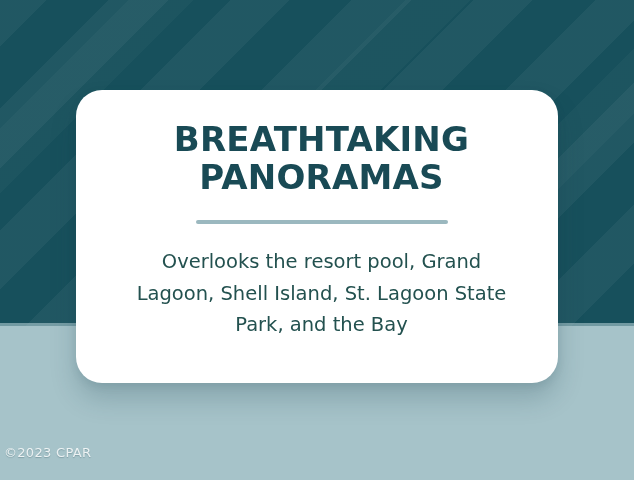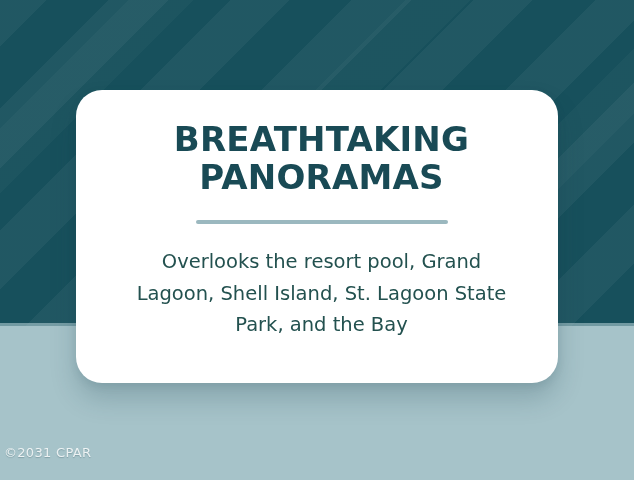--- a/index.html
+++ b/index.html
@@ -156,15 +156,15 @@
   <div id="bg-band"></div>
 
   <div id="card">
     <h1 id="card-title">BREATHTAKING PANORAMAS</h1>
 
     <div id="card-divider"></div>
 
     <p id="card-body">Overlooks the resort pool, Grand Lagoon, Shell Island, St. Lagoon State Park, and the Bay</p>
   </div>
 
-  <div id="watermark">©2031 CPAR</div>
+  <div id="watermark">©2023 CPAR</div>
 
 </div>
 
 </body></html>

